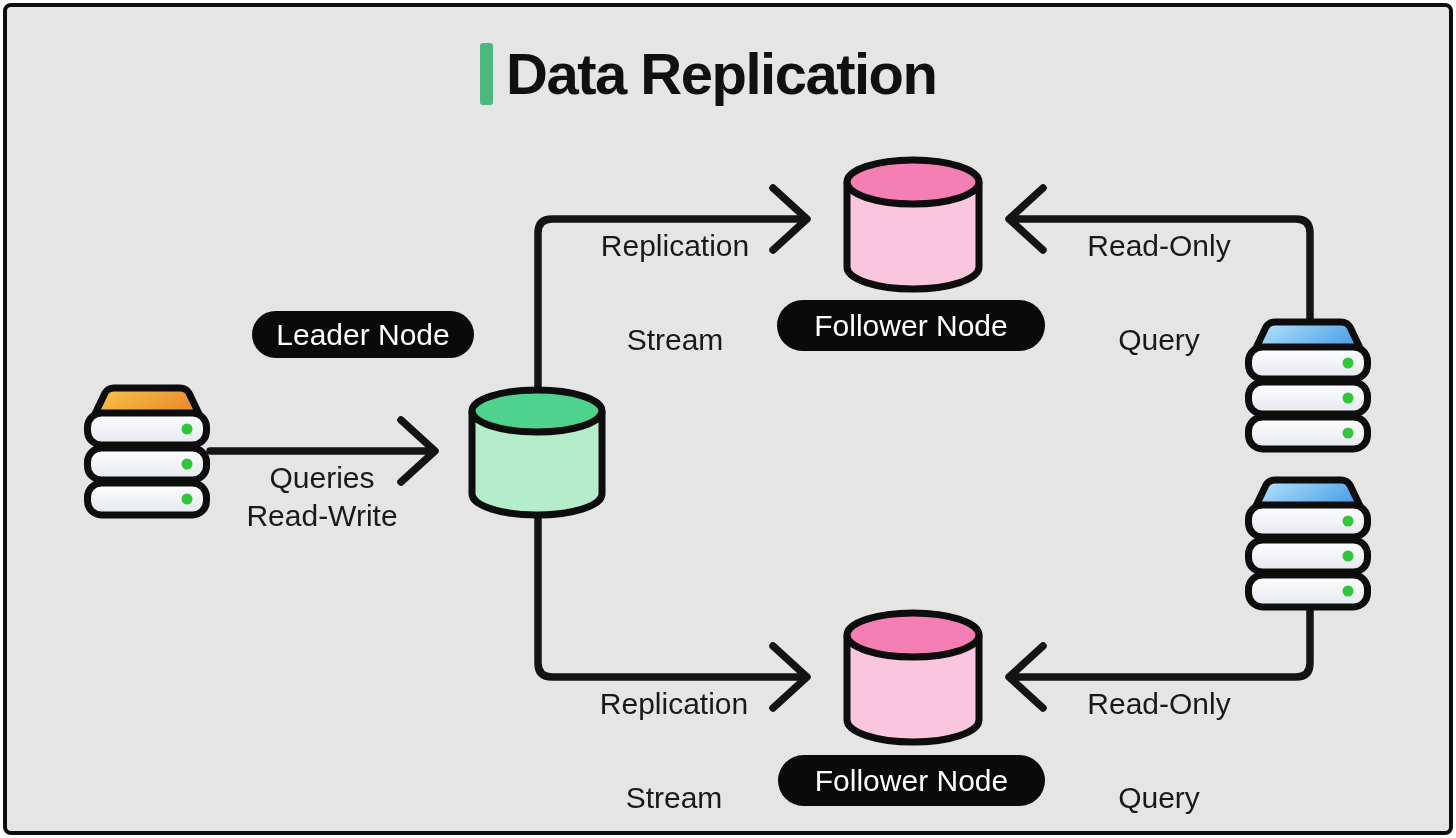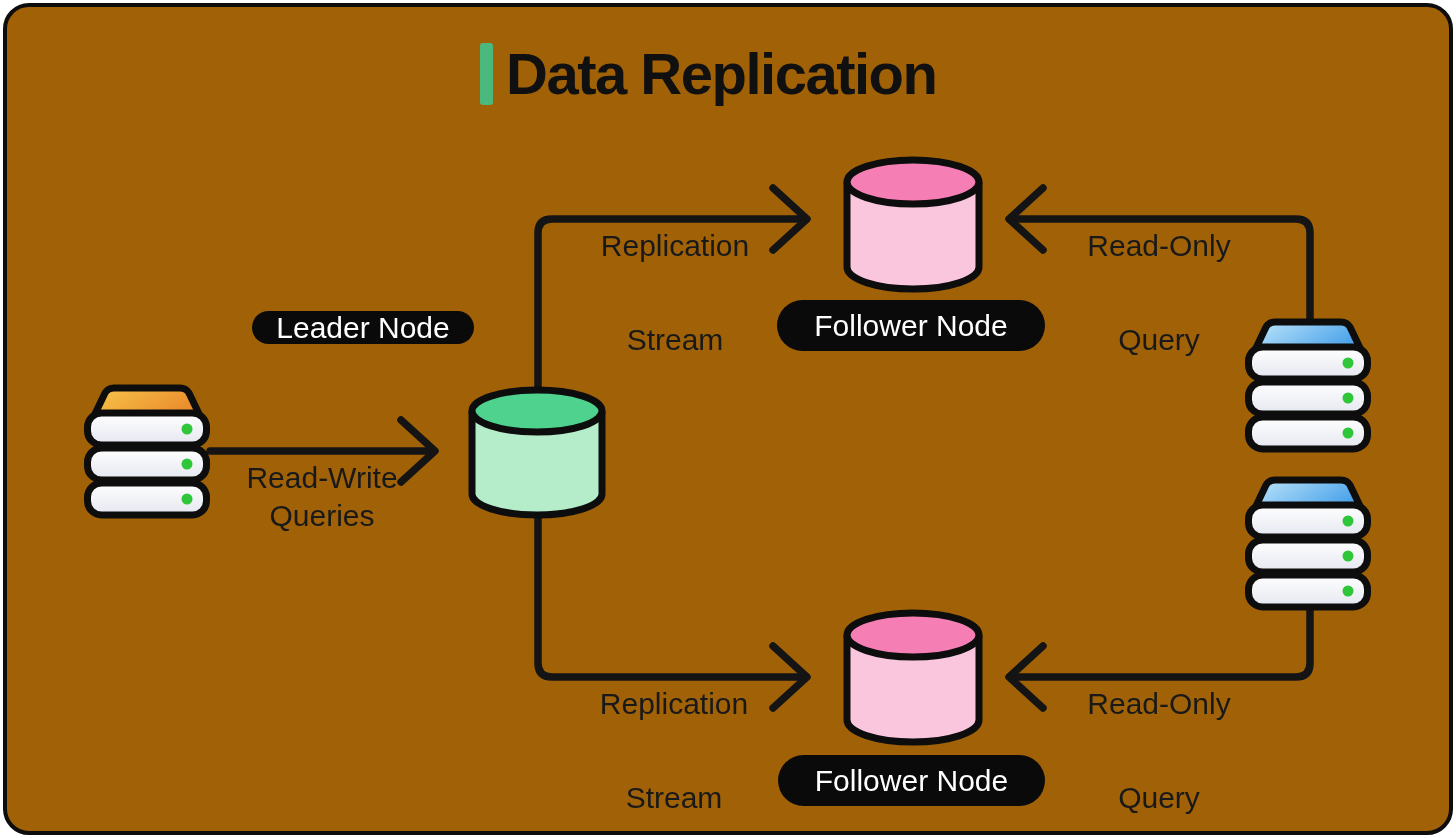--- a/index.html
+++ b/index.html
@@ -1,34 +1,34 @@
 <!DOCTYPE html>
 <html><head>
 <meta charset="utf-8">
 <style>
   html,body{margin:0;padding:0;background:#ffffff;}
   body{width:1456px;height:838px;position:relative;font-family:"Liberation Sans",sans-serif;overflow:hidden;}
   .panel{
     position:absolute;left:3px;top:3px;right:3px;bottom:3px;
-    background:#a16207;border:4px solid #0d0d0d;border-radius:26px;
+    background:#e5e5e5;border:4px solid #0d0d0d;border-radius:8px;
     box-sizing:border-box;
   }
   .title-row{position:absolute;left:473px;top:36px;display:flex;align-items:center;gap:13px;}
   .accent-bar{width:13px;height:62px;background:#4bb97d;border-radius:3px;flex:0 0 auto;}
   .page-title{
     margin:0;font-size:58px;font-weight:700;letter-spacing:-1.5px;color:#101010;
     line-height:62px;white-space:nowrap;
   }
   .diagram-svg{position:absolute;left:0;top:0;width:1456px;height:838px;}
   .pill{
     position:absolute;background:#0a0a0a;color:#ffffff;border-radius:28px;
     display:flex;align-items:center;justify-content:center;
     font-size:30px;font-weight:500;white-space:nowrap;
   }
-  .pill-leader{left:245px;top:304px;width:222px;height:33px;}
+  .pill-leader{left:245px;top:304px;width:222px;height:47px;}
   .pill-follower-top{left:770px;top:293px;width:268px;height:51px;}
   .pill-follower-bottom{left:771px;top:748px;width:267px;height:51px;}
   .edge-label{
     position:absolute;transform:translateX(-50%);
     font-size:30px;font-weight:500;color:#191919;text-align:center;white-space:nowrap;
   }
   .edge-label span{display:block;}
   .lh46 span{line-height:46px;margin-top:48px;}
   .lh38 span{line-height:38px;}
   .lbl-read-write{left:315px;top:452px;}
@@ -137,22 +137,22 @@
     <span>Leader Node</span>
   </div>
   <div class="pill pill-follower-top">
     <span>Follower Node</span>
   </div>
   <div class="pill pill-follower-bottom">
     <span>Follower Node</span>
   </div>
 
   <div class="edge-label lh38 lbl-read-write">
+    <span>Queries</span>
     <span>Read-Write</span>
-    <span>Queries</span>
   </div>
   <div class="edge-label lh46 lbl-repl-top">
     <span>Replication</span>
     <span>Stream</span>
   </div>
   <div class="edge-label lh46 lbl-ro-top">
     <span>Read-Only</span>
     <span>Query</span>
   </div>
   <div class="edge-label lh46 lbl-repl-bottom">

